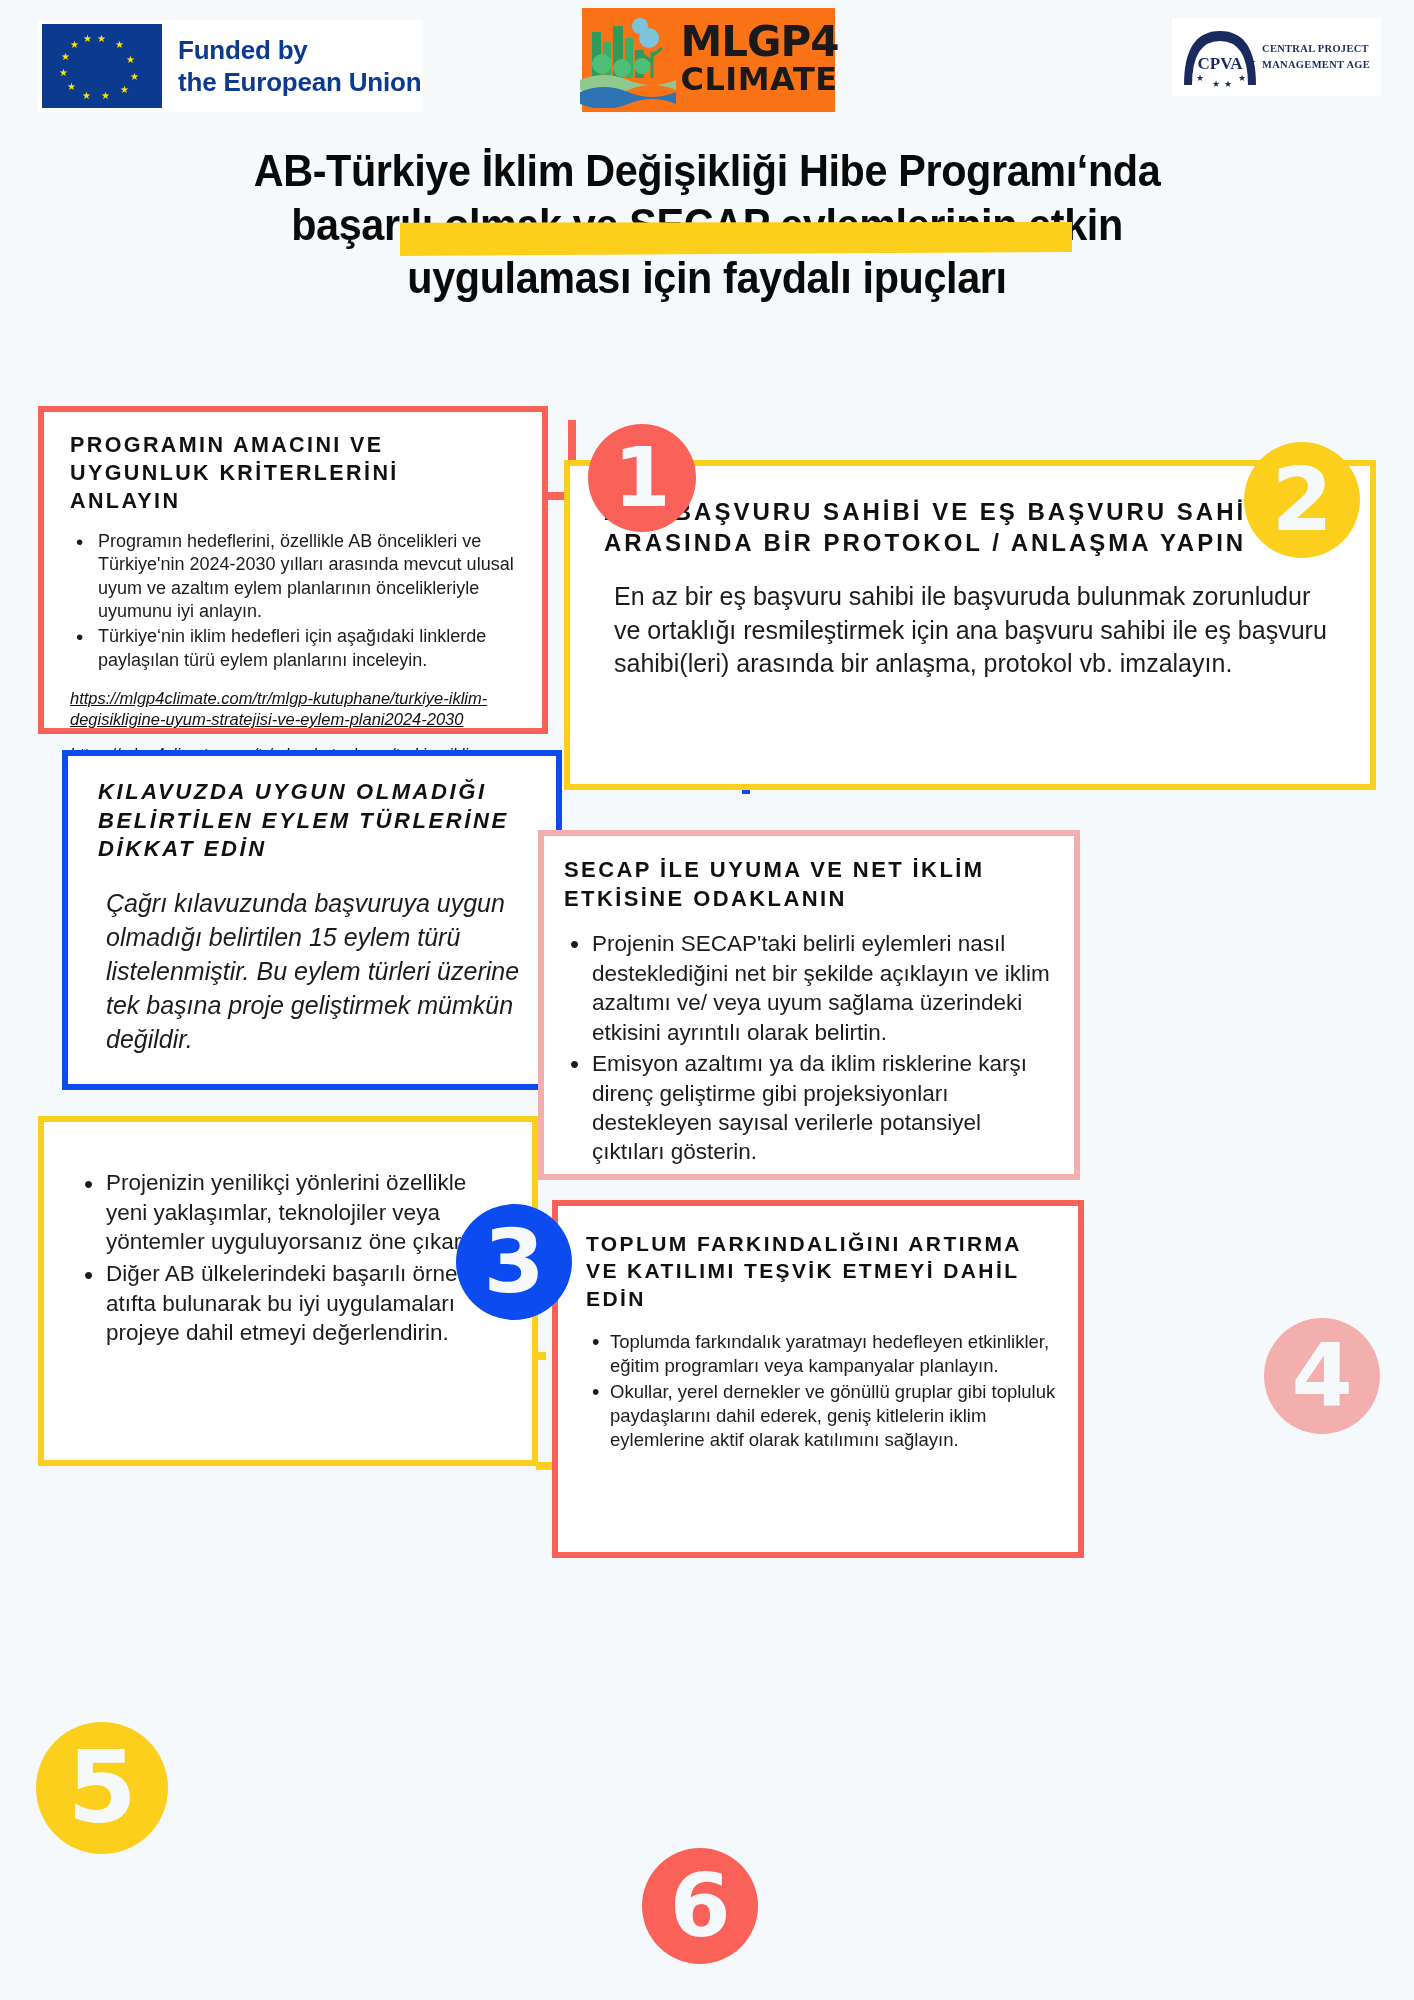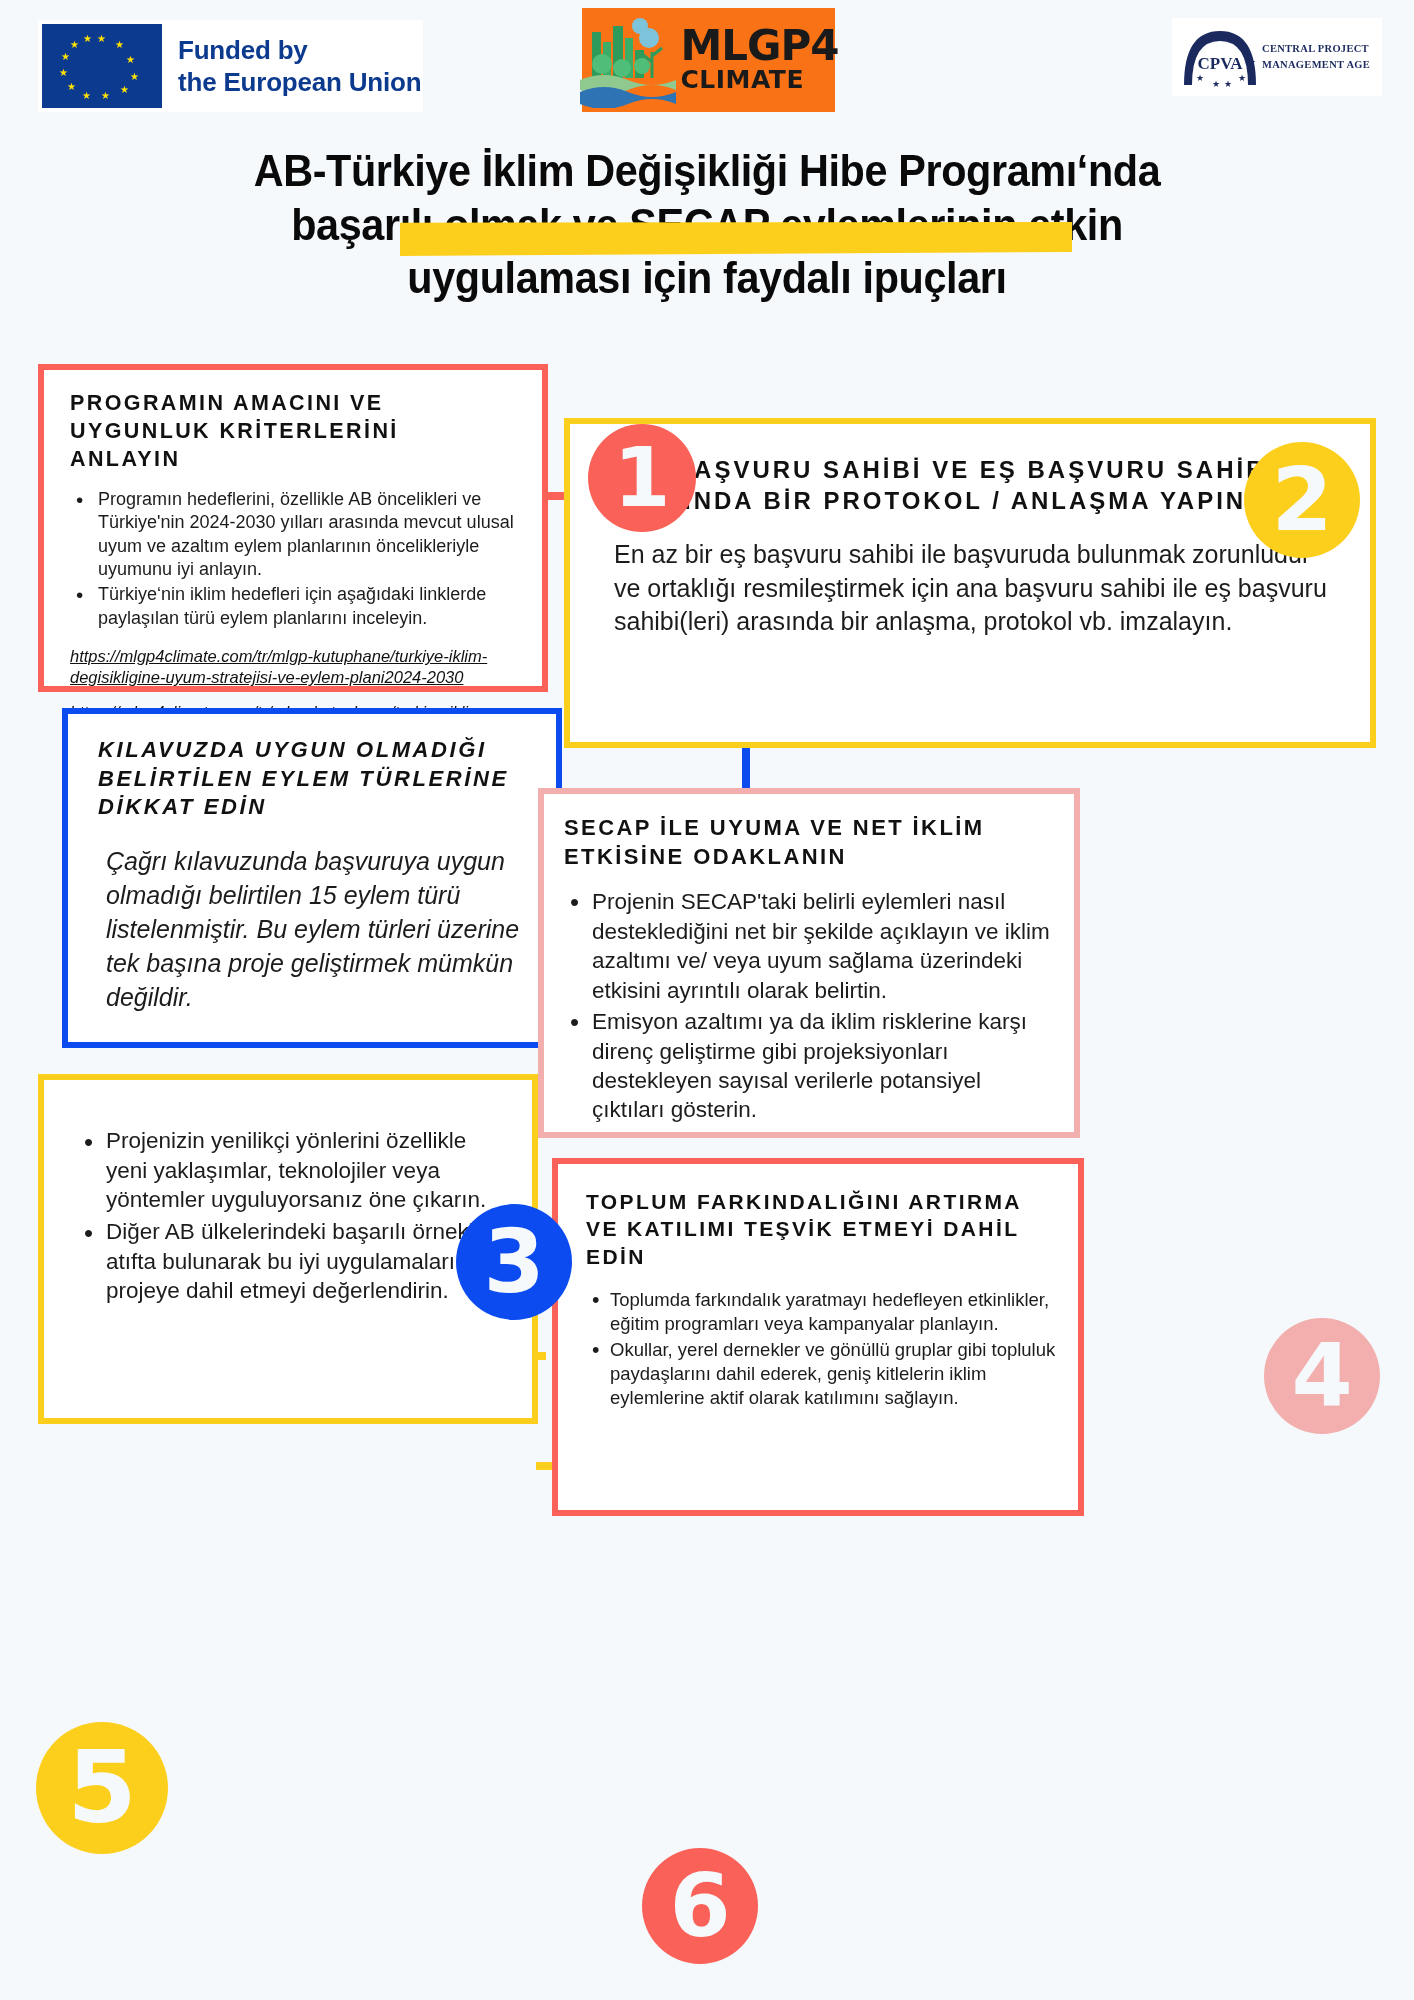--- a/index.html
+++ b/index.html
@@ -45,21 +45,21 @@
   }
   .mlgp-mark { width: 100px; height: 96px; flex: none; }
   .mlgp-words { margin-left: 2px; }
   .mlgp-words .m1 {
     font-family: "DejaVu Sans", sans-serif;
     font-weight: bold; font-size: 42px; line-height: 0.95; color: #1A1A1A;
     letter-spacing: -1px;
   }
   .mlgp-words .m2 {
     font-family: "DejaVu Sans", sans-serif;
-    font-weight: bold; font-size: 25px; line-height: 1.1; color: #1A1A1A;
+    font-weight: bold; font-size: 32px; line-height: 1.1; color: #1A1A1A;
     letter-spacing: 0.5px;
   }
 
   .cpva-logo {
     position: absolute; left: 1172px; top: 18px;
     width: 210px; height: 78px;
     background: #ffffff;
     display: flex; align-items: center;
   }
   .cpva-mark { width: 84px; height: 68px; flex: none; margin-left: 6px; }
@@ -90,20 +90,21 @@
   }
 
   
   .connector { position: absolute; }
 
   
   .card {
     position: absolute;
     background: #ffffff;
     border-style: solid;
+    margin-top: 42px;
   }
   .card-title {
     font-family: "Liberation Sans", sans-serif;
     font-weight: bold;
     letter-spacing: 2.4px;
     color: #111111;
     text-transform: uppercase;
     line-height: 1.30;
   }
   .card-body {

